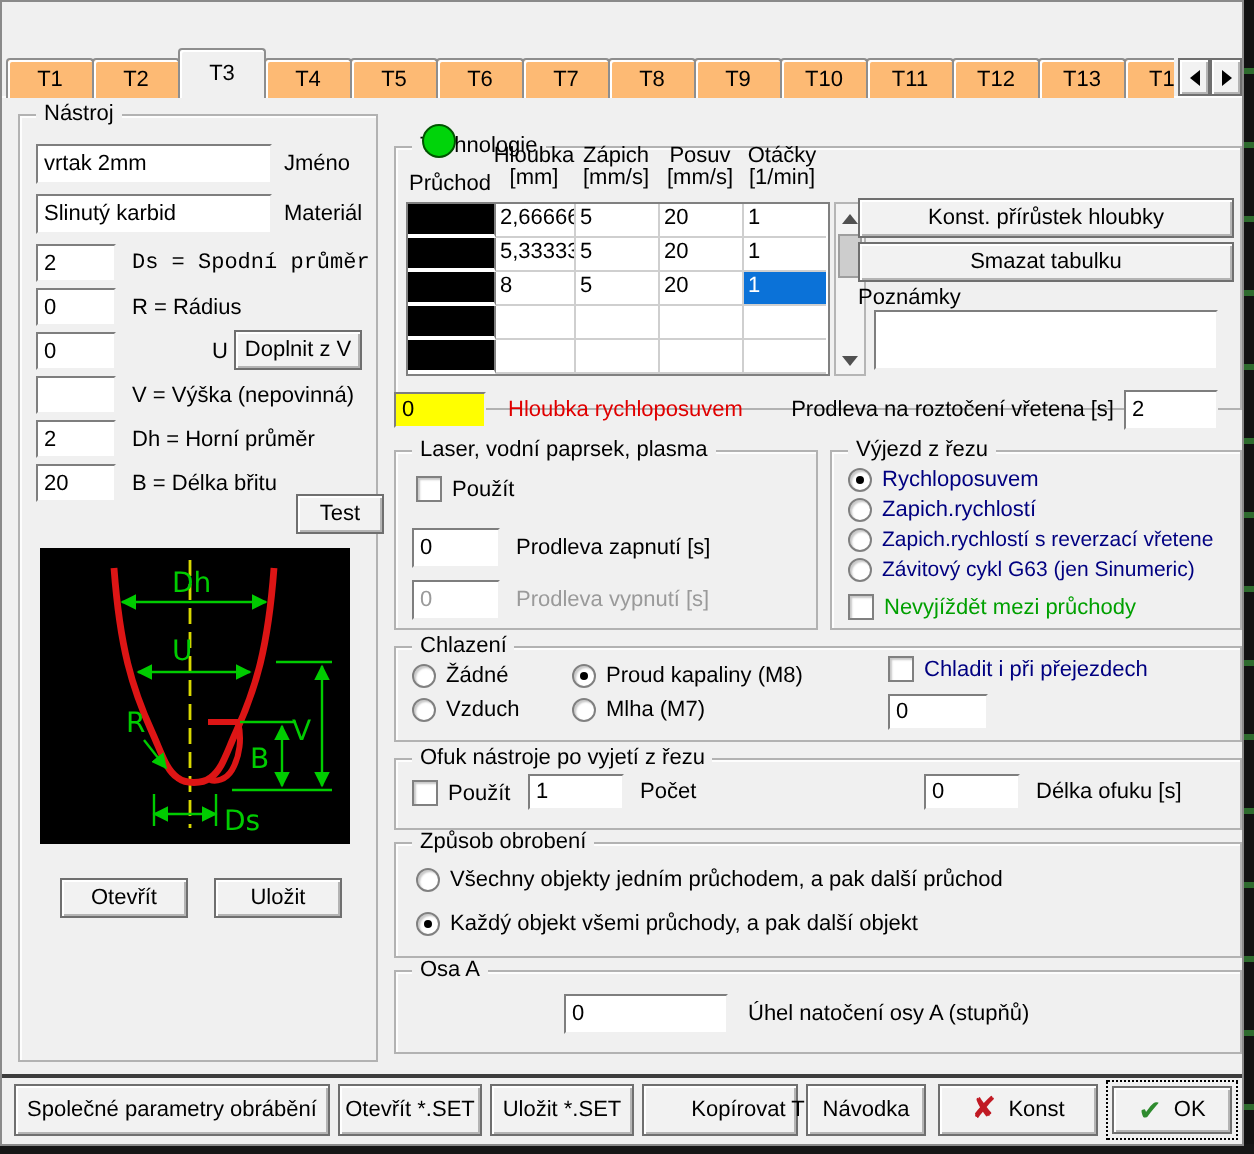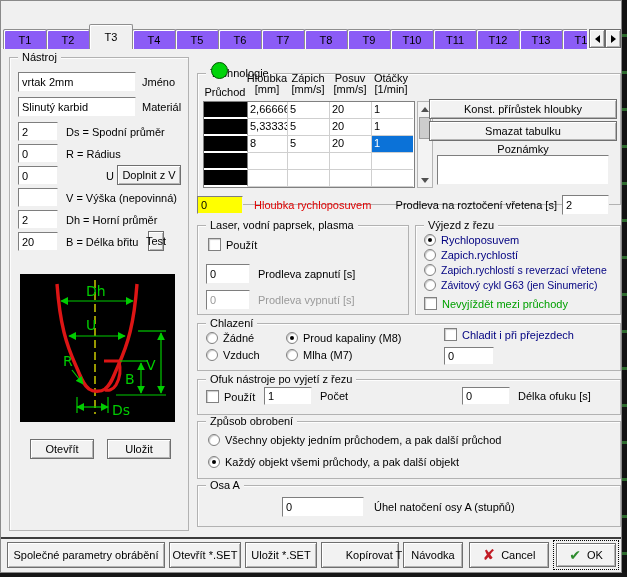--- a/index.html
+++ b/index.html
@@ -7,21 +7,21 @@
   .frame{position:relative;width:627px;height:577px;background:#141414;overflow:hidden;
          font-family:"Liberation Sans","DejaVu Sans",sans-serif;font-size:11px;color:#000;}
   .edge-right{position:absolute;left:621px;top:0;width:6px;height:577px;
       background:repeating-linear-gradient(180deg,#121212 0 34px,#2e6b2e 34px 37px);}
   .edge-bottom{position:absolute;left:0;top:572px;width:627px;height:5px;background:#161616;}
   .win{position:absolute;left:0;top:0;width:622px;height:573px;background:#f0f0f0;border:1px solid #8a8a8a;}
   .titlebar{position:absolute;left:0;top:0;width:620px;height:22px;background:#ffffff;border-bottom:1px solid #e2e2e2;}
   .titlebar .t{position:absolute;left:8px;top:4px;font-size:13px;}
   
   .tabstrip{position:absolute;left:2px;top:23px;width:584px;height:25px;display:flex;align-items:flex-end;overflow:hidden;}
-  .tab{flex:0 0 44px;height:20px;background:#8b5cf6;border:1px solid #8e8e8e;border-bottom:none;
+  .tab{flex:0 0 44px;height:20px;background:#fdba74;border:1px solid #8e8e8e;border-bottom:none;
        border-top-left-radius:2px;border-top-right-radius:2px;margin-right:-1px;
        display:flex;align-items:center;justify-content:center;box-shadow:inset 1px 1px 0 #ffffff;cursor:default;}
   .tab.active{height:25px;z-index:3;background:#f0f0f0;}
   .tabline{position:absolute;left:0;top:47px;width:620px;height:1px;background:#fdfdfd;}
   .tabarrow{position:absolute;top:28px;width:16px;height:19px;display:flex;align-items:center;justify-content:center;}
   .tri-l{width:0;height:0;border-top:4px solid transparent;border-bottom:4px solid transparent;border-right:5px solid #000;}
   .tri-r{width:0;height:0;border-top:4px solid transparent;border-bottom:4px solid transparent;border-left:5px solid #000;}
   .tri-up{width:0;height:0;border-left:4px solid transparent;border-right:4px solid transparent;border-bottom:5px solid #505050;}
   .tri-dn{width:0;height:0;border-left:4px solid transparent;border-right:4px solid transparent;border-top:5px solid #505050;}
   
@@ -97,40 +97,40 @@
     <div class="grp" style="left:8px;top:56px;width:180px;height:474px;">
       <span class="grp-lbl">Nástroj</span>
 
       <input class="inp" style="left: 8px; top: 14px; width: 118px; height: 20px;" value="vrtak 2mm">
       <span class="lbl" style="left:132px;top:18px;">Jméno</span>
 
       <input class="inp" style="left: 8px; top: 39px; width: 118px; height: 20px;" value="Slinutý karbid">
       <span class="lbl" style="left:132px;top:43px;">Materiál</span>
 
       <input class="inp" style="left: 8px; top: 64px; width: 40px; height: 19px;" value="2">
-      <span class="lbl" style="left:56px;top:68px;">Ds = Spodní průměr</span>
+      <span class="lbl" style="left:56px;top:68px;font-family:Liberation Mono, monospace;">Ds = Spodní průměr</span>
 
       <input class="inp" style="left: 8px; top: 86px; width: 40px; height: 19px;" value="0">
       <span class="lbl" style="left:56px;top:90px;">R  =  Rádius</span>
 
       <input class="inp" style="left: 8px; top: 108px; width: 40px; height: 19px;" value="0">
       <span class="lbl" style="left:56px;top:112px;padding-left:40px;">U  =  Úhel</span>
       <div class="btn" style="left:107px;top:107px;width:64px;height:20px;">
           <span>Doplnit z V</span>
         </div>
 
       <input class="inp" style="left: 8px; top: 130px; width: 40px; height: 19px;" value="">
       <span class="lbl" style="left:56px;top:134px;">V =  Výška (nepovinná)</span>
 
       <input class="inp" style="left: 8px; top: 152px; width: 40px; height: 19px;" value="2">
       <span class="lbl" style="left:56px;top:156px;">Dh = Horní průměr</span>
 
       <input class="inp" style="left: 8px; top: 174px; width: 40px; height: 19px;" value="20">
       <span class="lbl" style="left:56px;top:178px;">B  =  Délka břitu</span>
-      <div class="btn" style="left:138px;top:173px;width:16px;height:20px;">
+      <div class="btn" style="left:138px;top:189px;width:44px;height:20px;">
           <span>Test</span>
         </div>
 
       <div class="abs" style="left:10px;top:216px;width:155px;height:148px;">
         <svg viewBox="0 0 155 148" width="155" height="148">
           <defs>
             <marker id="ar" viewBox="0 0 10 10" refX="9" refY="5" markerWidth="6.5" markerHeight="6.5" orient="auto-start-reverse">
               <path d="M0,0 L10,5 L0,10 z" fill="#00cc00"></path>
             </marker>
           </defs>
@@ -239,21 +239,21 @@
           <span class="tri-dn"></span>
         </div>
     </div>
 
     <div class="btn" style="left:428px;top:98px;width:188px;height:20px;">
         <span>Konst. přírůstek hloubky</span>
       </div>
     <div class="btn" style="left:428px;top:120px;width:188px;height:20px;">
         <span>Smazat tabulku</span>
       </div>
-    <div class="lbl" style="left:428px;top:142px;width:188px;text-align:center;">Poznámky</div>
+    <div class="lbl" style="left:428px;top:142px;width:188px;text-align:left;">Poznámky</div>
     <textarea class="inp" style="left: 436px; top: 154px; width: 172px; height: 30px; resize: none;"></textarea>
 
     <input class="inp" style="left: 196px; top: 195px; width: 46px; height: 18px; background: rgb(255, 255, 0);" value="0">
     <span class="lbl red" style="left:253px;top:198px;">Hloubka rychloposuvem</span>
     <span class="lbl" style="left:392px;top:198px;width:164px;text-align:right;">Prodleva na roztočení vřetena [s]</span>
     <input class="inp" style="left: 561px; top: 194px; width: 47px; height: 20px;" value="2">
 
     <div class="grp" style="left:196px;top:224px;width:212px;height:90px;">
       <span class="grp-lbl">Laser, vodní paprsek, plasma</span>
       <div class="row" style="left:10px;top:12px;">
@@ -356,21 +356,21 @@
         <span>Uložit *.SET</span>
       </div>
     <div class="btn" style="left:320px;top:541px;width:78px;height:26px;padding-left:28px;">
         <span>Kopírovat T</span>
       </div>
     <div class="btn" style="left:402px;top:541px;width:60px;height:26px;">
         <span>Návodka</span>
       </div>
     <div class="btn" style="left:468px;top:541px;width:80px;height:26px;gap:6px;">
       <span style="color:#c11a24;font-weight:bold;font-size:15px;line-height:14px;">✘</span>
-      <span>Cancel</span>
+      <span>Konst</span>
     </div>
     <div class="okwrap" style="left:552px;top:539px;">
       <div class="btn" style="position:static;width:60px;height:24px;gap:6px;">
         <span style="color:#2e8b2e;font-weight:bold;font-size:14px;line-height:14px;">✔</span>
         <span>OK</span>
       </div>
     </div>
 
   </div>
 </div>

